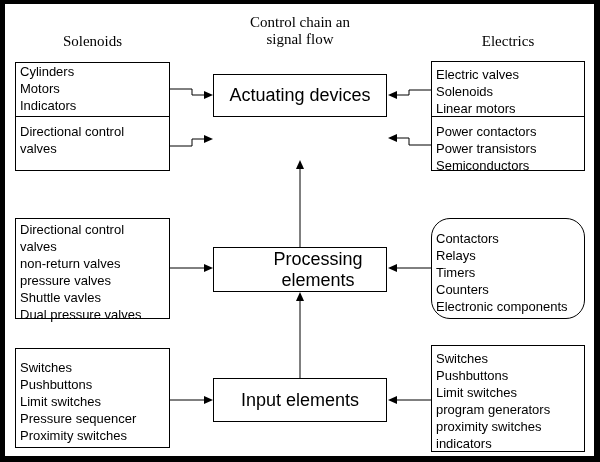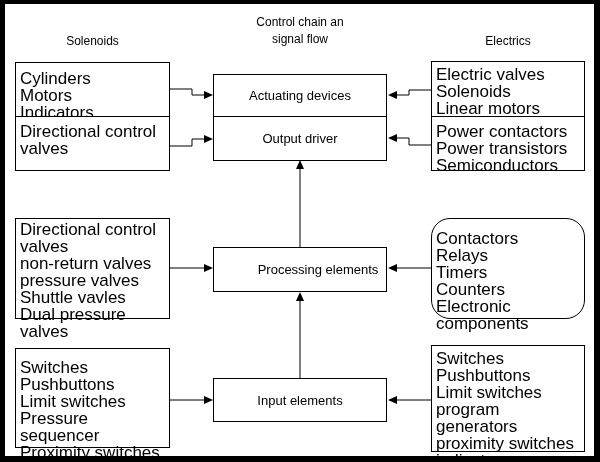--- a/index.html
+++ b/index.html
@@ -6,31 +6,32 @@
   .canvas {
     position:relative; width:600px; height:462px; background:#ffffff;
     font-family:"Liberation Sans", sans-serif; color:#000000; overflow:hidden;
   }
   .edge { position:absolute; background:#000000; }
   .edge.top    { left:0; top:0; width:600px; height:4px; }
   .edge.left   { left:0; top:0; width:5px; height:462px; }
   .edge.right  { left:594px; top:0; width:6px; height:462px; }
   .edge.bottom { left:0; top:456px; width:600px; height:6px; }
   .hdr {
-    position:absolute; font-size:12px; line-height:17px; text-align:center;
+    position:absolute; font-size:15px; line-height:17px; text-align:center;
     white-space:pre-line;
+    font-family:Liberation Serif, serif;
   }
   .listbox {
     position:absolute; box-sizing:border-box; border:1px solid #000000;
-    background:#ffffff; font-size:17px; line-height:17px;
-    white-space:pre-line; padding:7px 4px;
+    background:#ffffff; font-size:13px; line-height:17px;
+    white-space:pre-line; padding:0 4px;
   }
   .centerbox {
     position:absolute; box-sizing:border-box; border:1px solid #000000;
-    background:#ffffff; font-size:13px; display:flex; align-items:center;
+    background:#ffffff; font-size:18px; display:flex; align-items:center;
     justify-content:center; text-align:center;
   }
   svg.connectors { position:absolute; left:0; top:0; width:600px; height:462px; }
   svg.connectors polyline, svg.connectors line { stroke:#000000; stroke-width:1; fill:none; }
   svg.connectors polygon { fill:#000000; stroke:none; }
 </style>
 </head>
 <body>
 
 <div class="canvas">
@@ -74,21 +75,20 @@
 Counters
 Electronic components</div>
   <div class="listbox" style="left:431px; top:345px; width:154px; height:107px; padding-top:4px;">Switches
 Pushbuttons
 Limit switches
 program generators
 proximity switches
 indicators</div>
 
   <div class="centerbox" style="left:213px; top:74px; width:174px; height:43px;">Actuating devices</div>
-  <div class="centerbox" style="left:213px; top:116px; width:174px; height:45px;">Output driver</div>
   <div class="centerbox" style="left:213px; top:247px; width:174px; height:45px;padding-left:36px;">Processing elements</div>
   <div class="centerbox" style="left:213px; top:378px; width:174px; height:44px;">Input elements</div>
 
   <svg class="connectors" viewBox="0 0 600 462">
     <g>
       <polyline points="170,89 192,89 192,95 205,95"></polyline>
       <polygon points="213,95 204,91 204,99"></polygon>
     </g>
     <g>
       <polyline points="170,146 192,146 192,139 205,139"></polyline>

